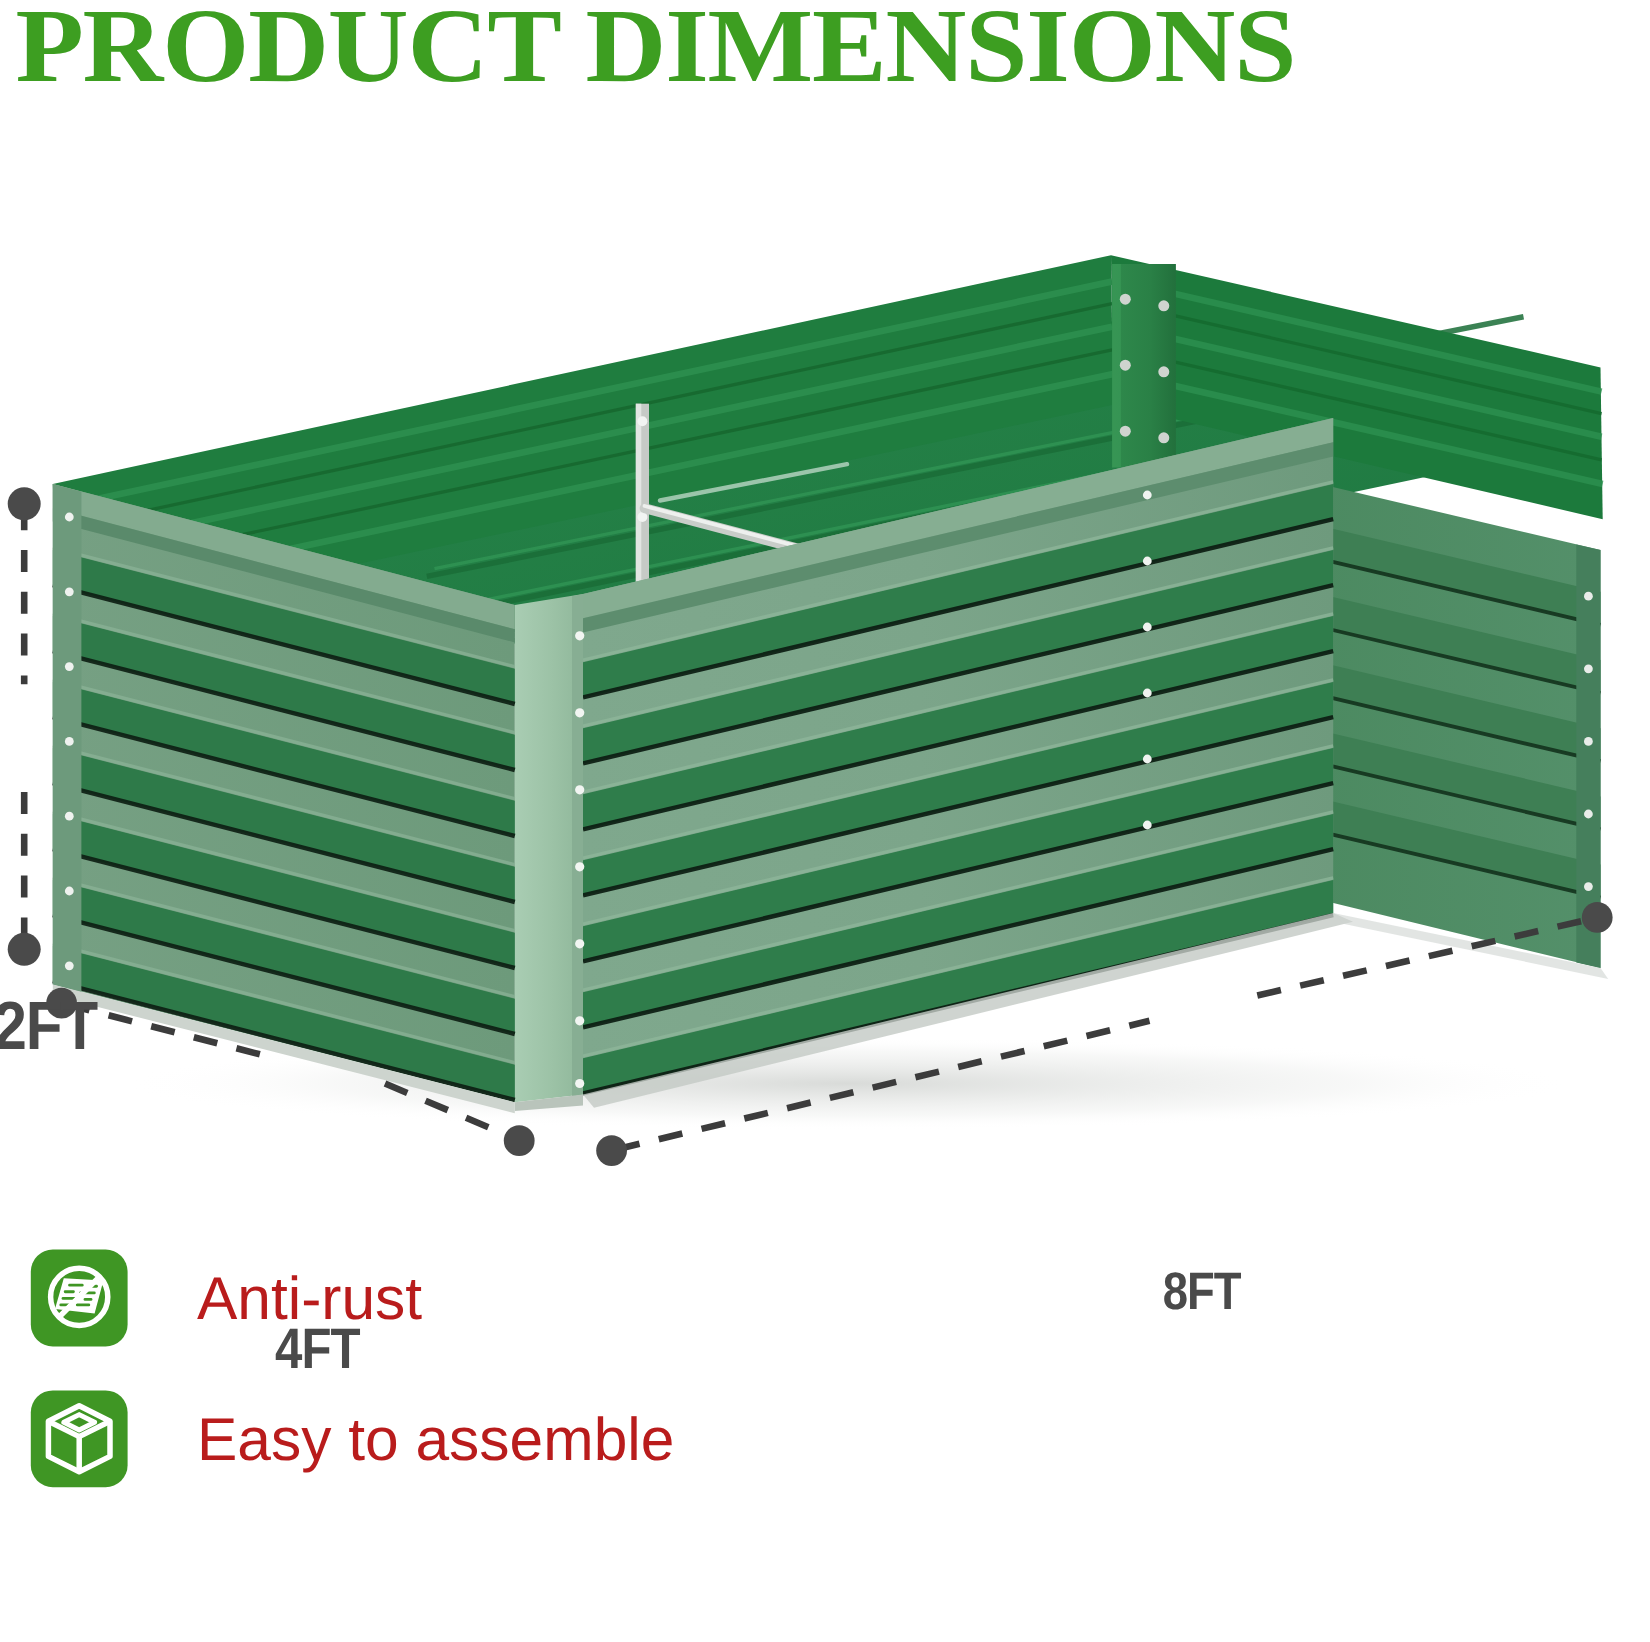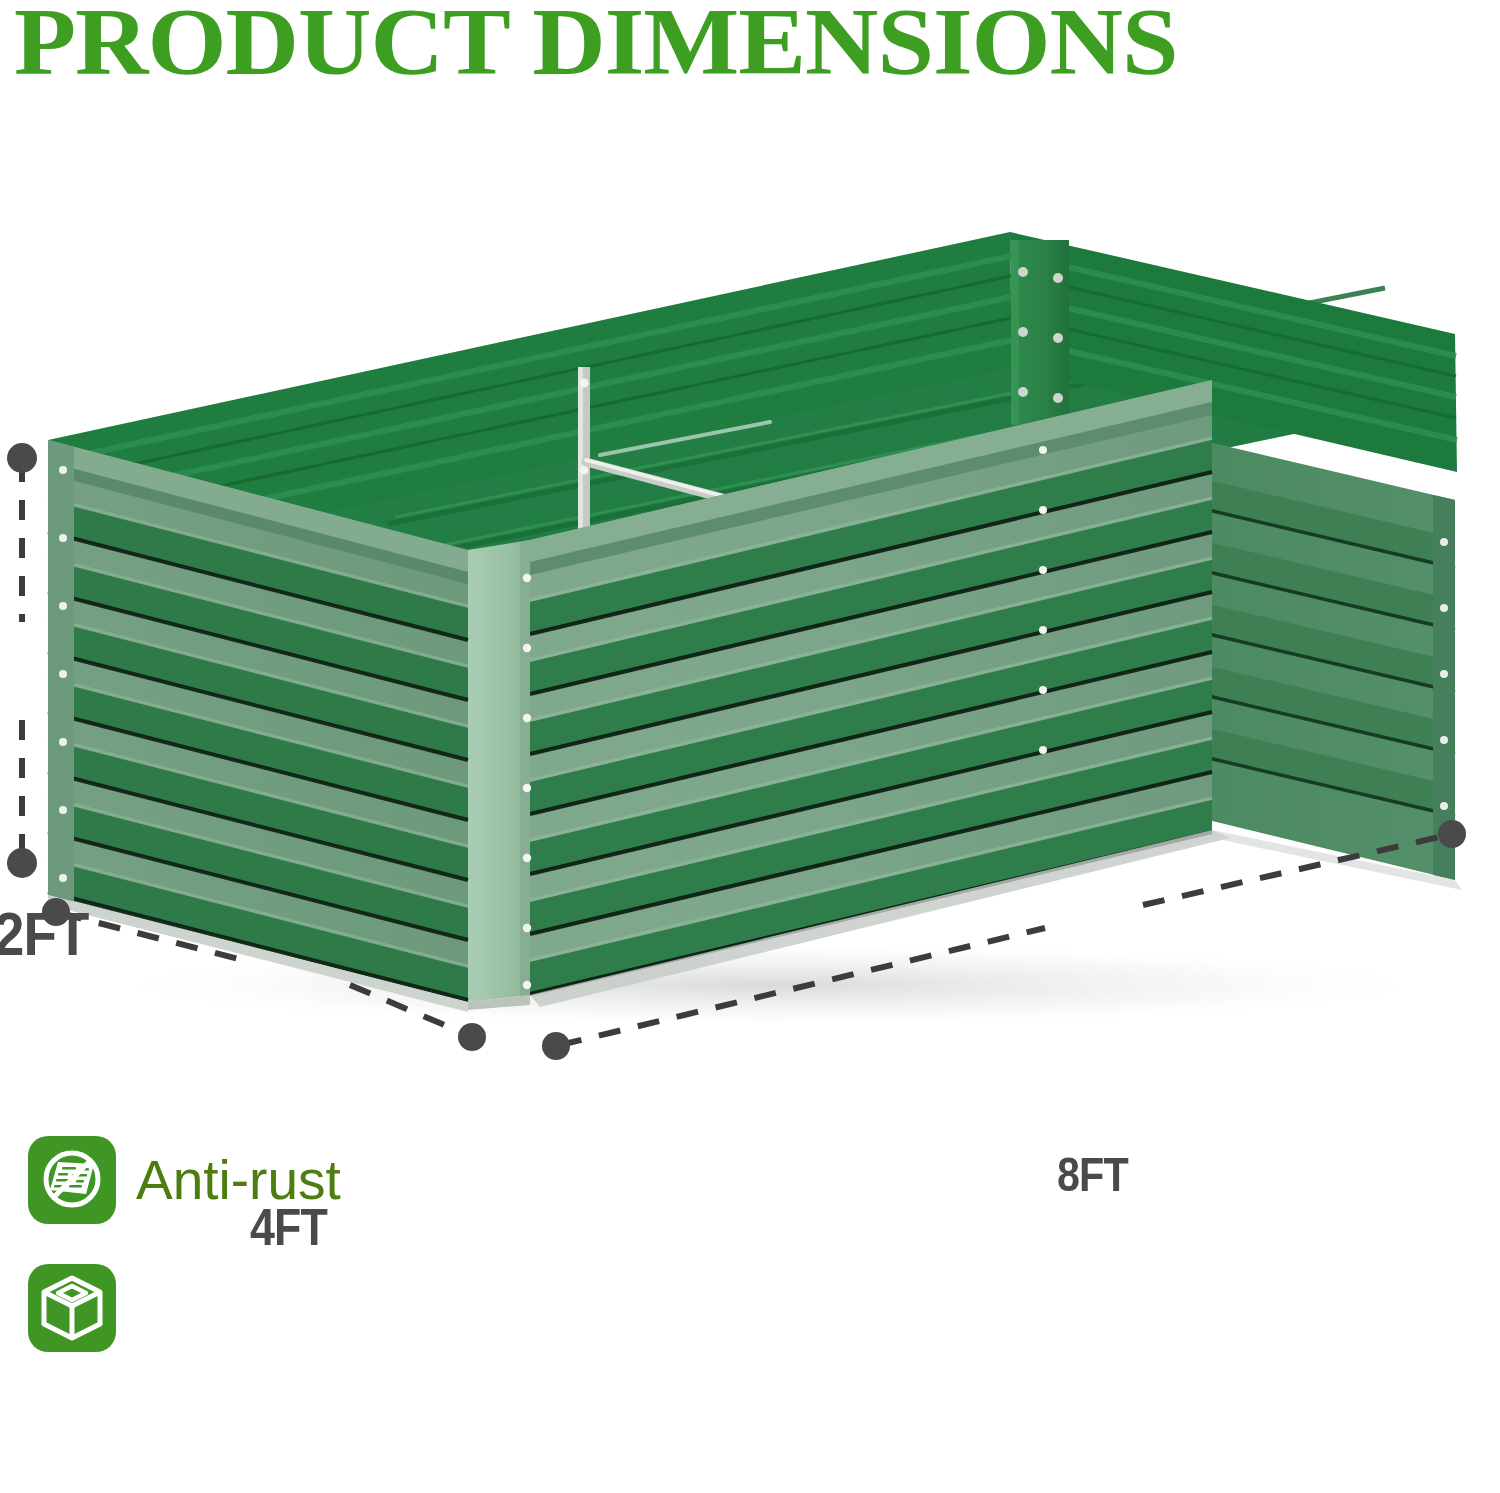--- a/index.html
+++ b/index.html
@@ -43,24 +43,24 @@
   #dim-8ft{left:1057px;top:897px;font-size:48px;transform:scaleX(.86);transform-origin:left center;}
 
   
   #features{position:absolute;left:28px;top:1128px;width:900px;}
   .feature{display:flex;align-items:center;height:104px;margin-bottom:24px;}
   .ficon{
     width:88px;height:88px;border-radius:20px;background:#3f9624;
     display:flex;align-items:center;justify-content:center;flex:0 0 auto;
   }
   .flabel{
-    margin-left:20px;
+    margin-left:63px;
     font-size:55px;
     font-weight:400;
-    color:#4d7c0f;
+    color:#b91c1c;
     letter-spacing:0px;
     white-space:nowrap;
     line-height:1;
   }
 </style>
 </head>
 <body>
 
 <div id="stage">
 
@@ -396,16 +396,17 @@
           <path d="M36,6 L64,20 L64,52 L36,66 L8,52 L8,20 Z" fill="none" stroke="#ffffff" stroke-width="5" stroke-linejoin="round"></path>
 
           <line x1="36" y1="34" x2="36" y2="66" stroke="#ffffff" stroke-width="5"></line>
 
           <line x1="8" y1="20" x2="36" y2="34" stroke="#ffffff" stroke-width="5"></line>
           <line x1="64" y1="20" x2="36" y2="34" stroke="#ffffff" stroke-width="5"></line>
 
           <path d="M36,14 L50,21 L36,28 L22,21 Z" fill="none" stroke="#ffffff" stroke-width="4.5" stroke-linejoin="round"></path>
         </svg>
       </div>
+      <div class="flabel">Easy to assemble</div>
     </div>
 
   </div>
 </div>
 
 </body></html>

